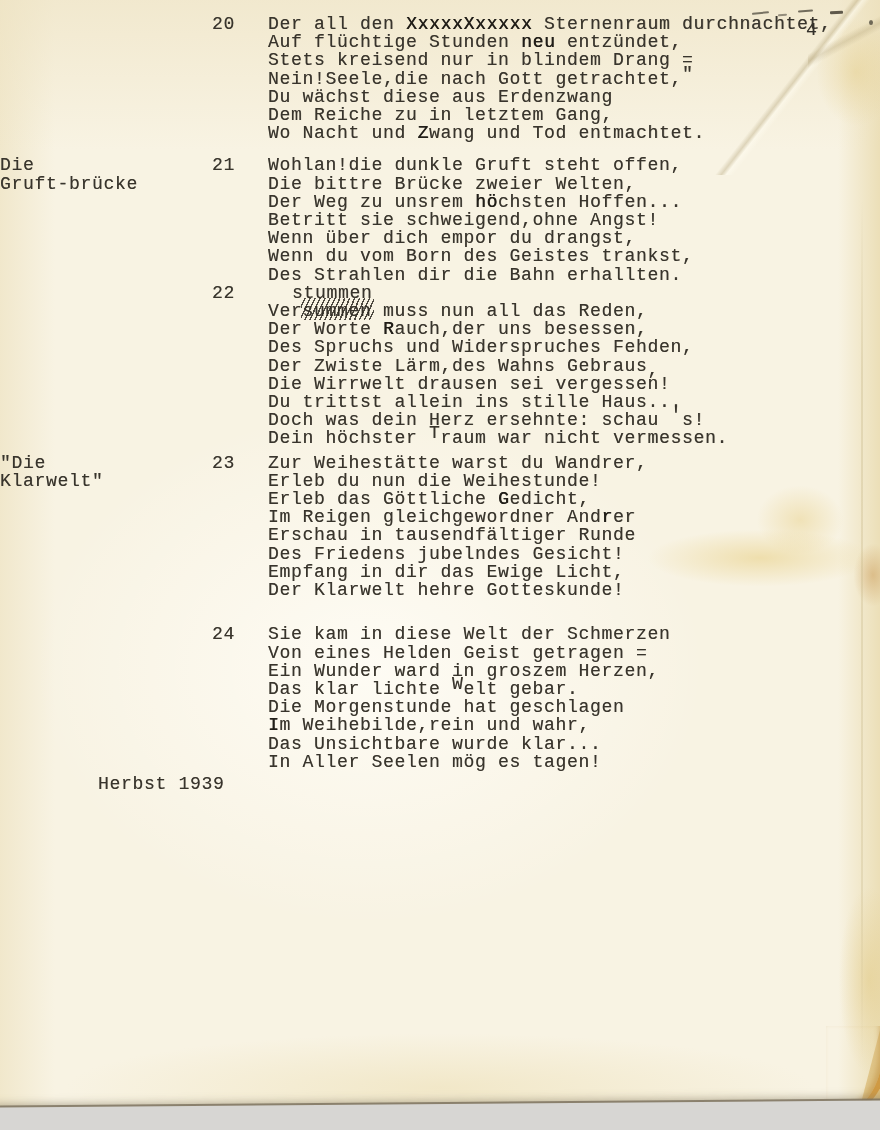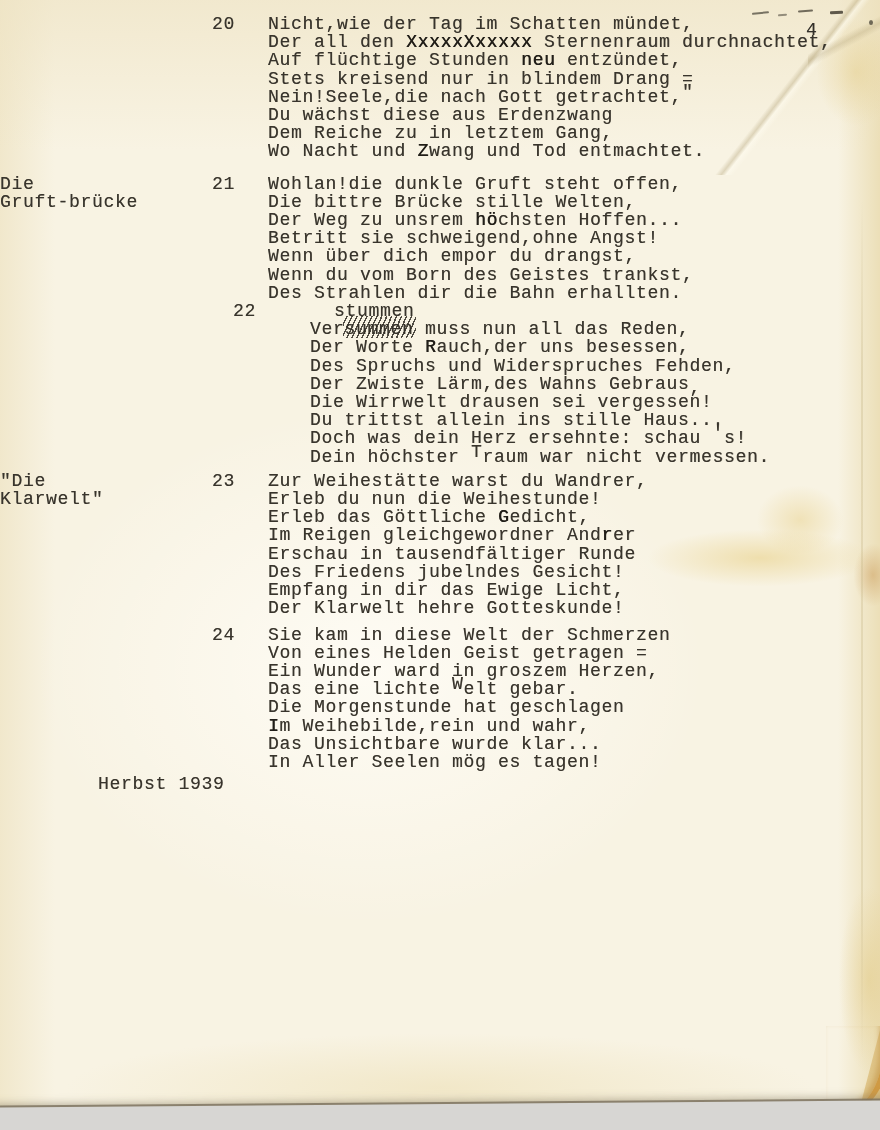--- a/index.html
+++ b/index.html
@@ -21,23 +21,23 @@
       linear-gradient(180deg, rgba(238,227,195,.65) 0, rgba(238,227,195,0) 150px),
       linear-gradient(90deg, rgba(236,224,188,.6) 0, rgba(236,224,188,0) 55px),
       linear-gradient(270deg, rgba(229,212,160,.65) 0, rgba(229,212,160,0) 42px),
       #f8f3e3;}
   
   .poem{position:absolute;top:15px;left:0;right:12px;color:#38342c;font-size:18px;
         line-height:18.2px;letter-spacing:.7px;
         text-shadow:.3px .3px .5px rgba(56,52,44,.55);}
   .stanza{display:grid;grid-template-columns:212px 56px auto;}
   .stanza:nth-of-type(2){margin-top:14px;}
-  .stanza:nth-of-type(3){margin-top:0px;gap:21px;}
+  .stanza:nth-of-type(3){margin-top:0px;}
   .stanza:nth-of-type(4){margin-top:6px;}
-  .stanza:nth-of-type(5){margin-top:8px;}
+  .stanza:nth-of-type(5){margin-top:26px;}
   .label{white-space:pre-line;}
   .line{white-space:pre;}
   .line.insert{padding-left:24px;}
   .ov{font-weight:400;color:#211e18;text-shadow:.5px 0 0 #211e18;}
   .xx{position:relative;font-family:Liberation Mono, monospace;}
   .xx::after{content:"";position:absolute;left:-2px;right:-2px;top:-3px;bottom:1px;
       background:repeating-linear-gradient(115deg, rgba(0,0,0,0) 0 3.1px, rgba(48,44,36,.85) 3.1px 4.5px);}
   .up{position:relative;top:-5px;}
   .dn{position:relative;top:4px;}
   .pagenum{position:absolute;top:20px;left:806px;color:#33302a;font-size:18px;
@@ -82,37 +82,36 @@
     <div class="mark dot"></div>
 
     <div class="pagenum">4</div>
 
     <div class="poem">
       <div>
           <div class="stanza">
             <div class="label"></div>
             <div class="num">20</div>
             <div class="lines">
-              <div class="line"><span>Nicht,wie der Tag im Schatten mündet,</span></div>
               <div class="line"><span>Der all den </span><span class="ov">XxxxxXxxxxx</span><span> Sternenraum durchnachtet,</span></div>
               <div class="line"><span>Auf flüchtige Stunden </span><span class="ov">neu</span><span> entzündet,</span></div>
               <div class="line"><span>Stets kreisend nur in blindem Drang =</span></div>
               <div class="line"><span>Nein!Seele,die nach Gott getrachtet,</span><span class="up">"</span></div>
               <div class="line"><span>Du wächst diese aus Erdenzwang</span></div>
               <div class="line"><span>Dem Reiche zu in letztem Gang,</span></div>
               <div class="line"><span>Wo Nacht und </span><span class="ov">Z</span><span>wang und Tod entmachtet.</span></div>
             </div>
           </div>
           <div class="stanza">
             <div class="label">Die
 Gruft-brücke</div>
             <div class="num">21</div>
             <div class="lines">
               <div class="line"><span>Wohlan!die dunkle Gruft steht offen,</span></div>
-              <div class="line"><span>Die bittre Brücke stille Welten,</span></div>
+              <div class="line"><span>Die bittre Brücke zweier Welten,</span></div>
               <div class="line"><span>Der Weg zu unsrem </span><span class="ov">hö</span><span>chsten Hoffen...</span></div>
               <div class="line"><span>Betritt sie schweigend,ohne Angst!</span></div>
               <div class="line"><span>Wenn über dich empor du drangst,</span></div>
               <div class="line"><span>Wenn du vom Born des Geistes trankst,</span></div>
               <div class="line"><span>Des Strahlen dir die Bahn erhallten.</span></div>
             </div>
           </div>
           <div class="stanza has-insert">
             <div class="label"></div>
             <div class="num">22</div>
@@ -143,21 +142,21 @@
               <div class="line"><span>Der Klarwelt hehre Gotteskunde!</span></div>
             </div>
           </div>
           <div class="stanza">
             <div class="label"></div>
             <div class="num">24</div>
             <div class="lines">
               <div class="line"><span>Sie kam in diese Welt der Schmerzen</span></div>
               <div class="line"><span>Von eines Helden Geist getragen =</span></div>
               <div class="line"><span>Ein Wunder ward in groszem Herzen,</span></div>
-              <div class="line"><span>Das eine lichte </span><span class="up">W</span><span>elt gebar.</span></div>
+              <div class="line"><span>Das klar lichte </span><span class="up">W</span><span>elt gebar.</span></div>
               <div class="line"><span>Die Morgenstunde hat geschlagen</span></div>
               <div class="line"><span class="ov">I</span><span>m Weihebilde,rein und wahr,</span></div>
               <div class="line"><span>Das Unsichtbare wurde klar...</span></div>
               <div class="line"><span>In Aller Seelen mög es tagen!</span></div>
             </div>
           </div>
         </div>
       <div class="footer">Herbst 1939</div>
     </div>
 

